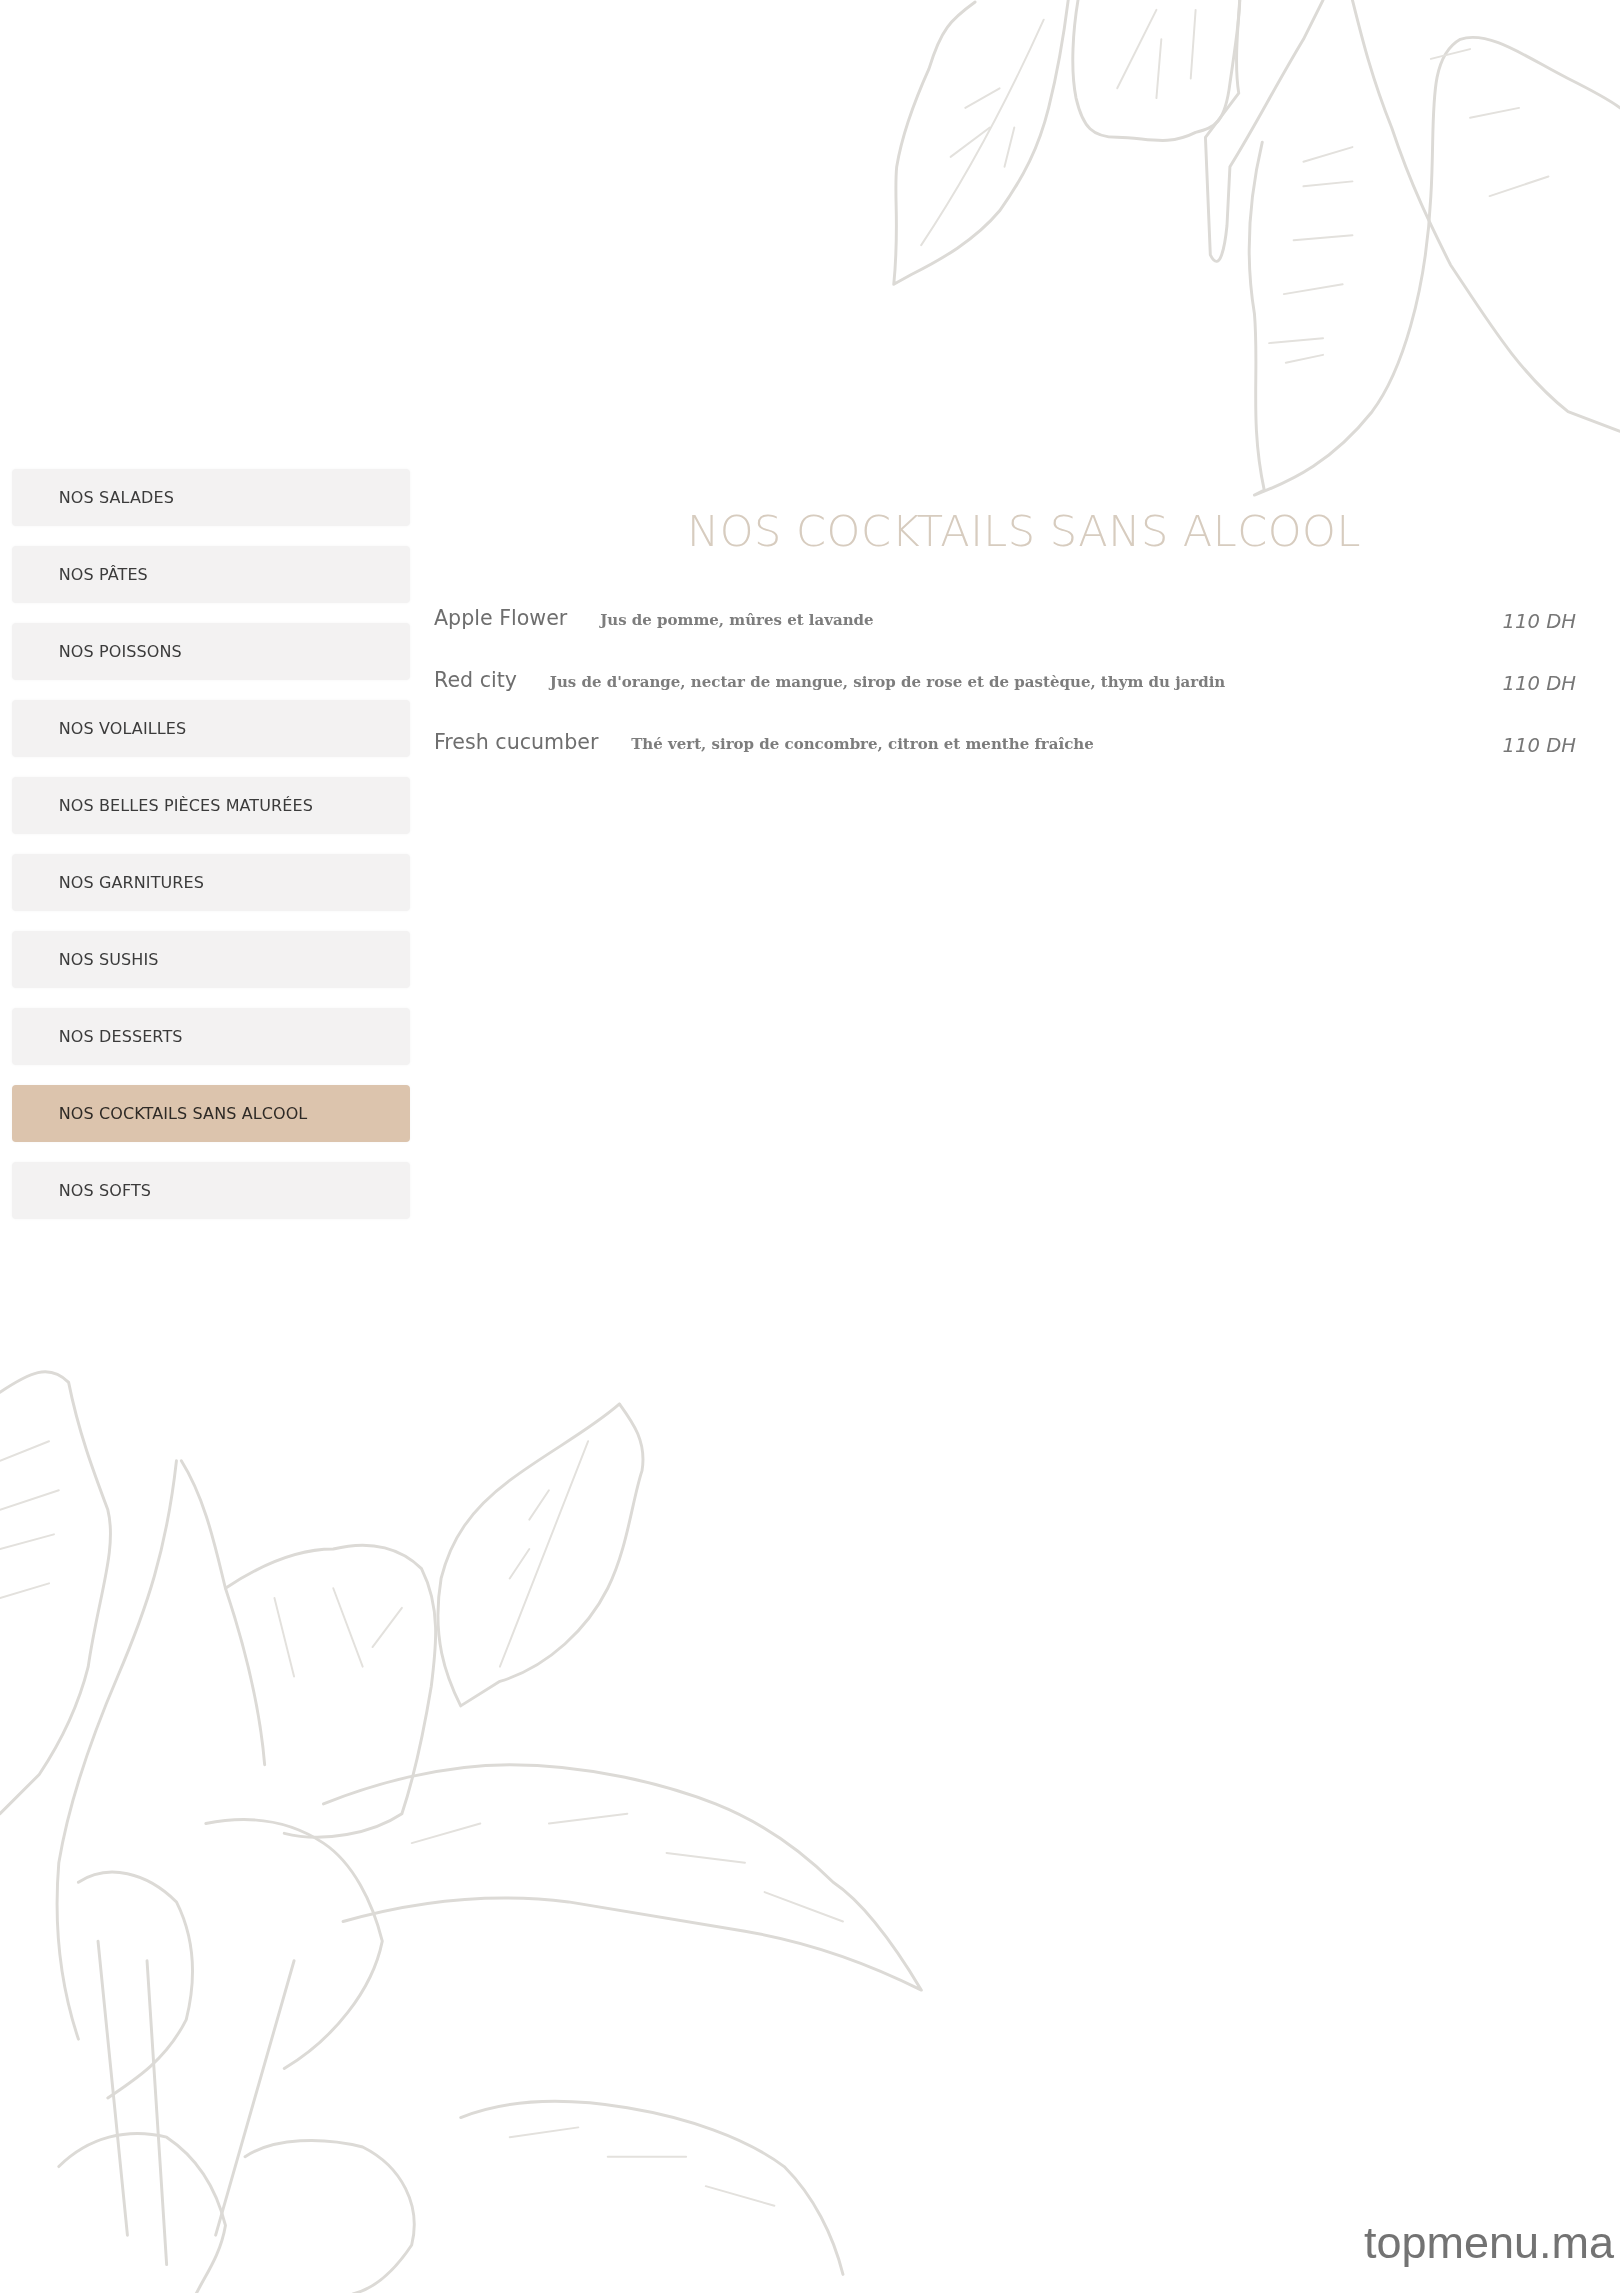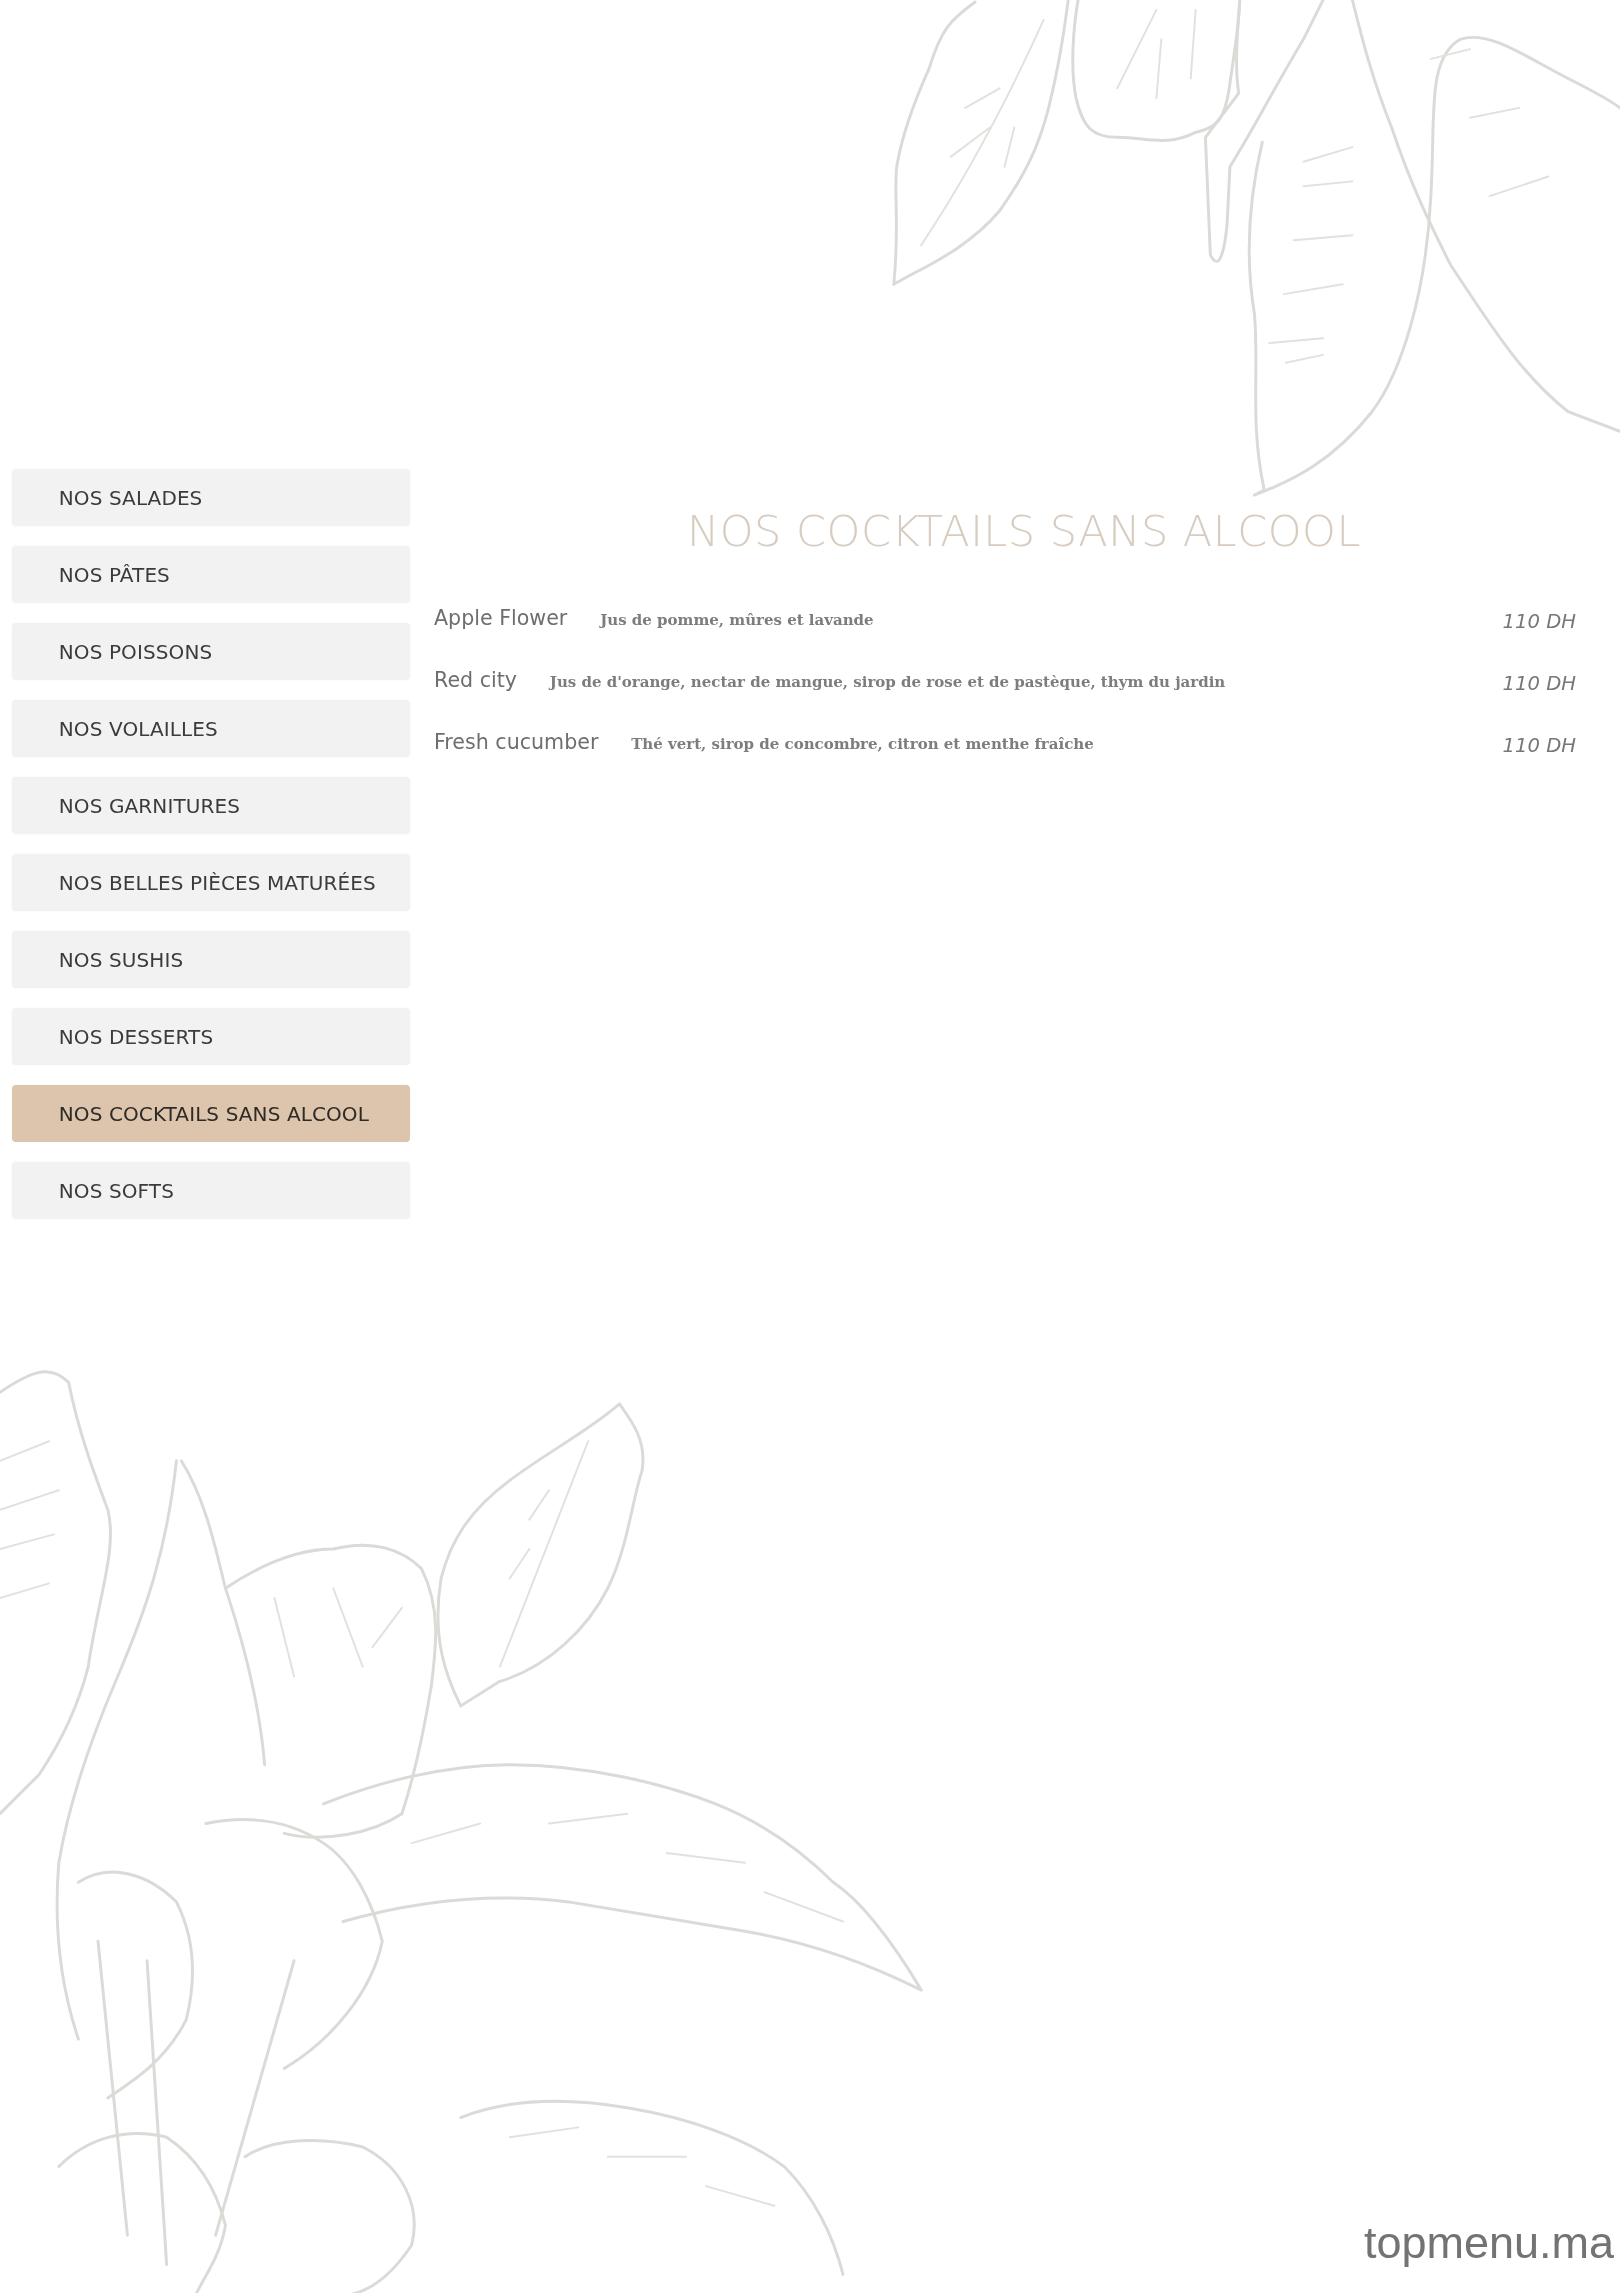--- a/index.html
+++ b/index.html
@@ -10,21 +10,21 @@
   }
   .deco { position: absolute; pointer-events: none; }
   .deco path { fill: none; stroke: #dcdad6; stroke-width: 3; stroke-linecap: round; stroke-linejoin: round; }
   .deco path.thin { stroke-width: 2; stroke: #e3e1dd; }
 
   .sidebar { position: absolute; left: 11.8px; top: 469px; width: 398px; }
   .cat {
     height: 57px; margin-bottom: 20px; border-radius: 3.9px;
     background: #f3f2f2; box-shadow: 0 0 2.9px rgba(0,0,0,0.04);
     display: flex; align-items: center; padding-left: 47px; box-sizing: border-box;
-    color: #3b3b3b; font-size: 20px; letter-spacing: 0.1px; cursor: pointer;
+    color: #3b3b3b; font-size: 16px; letter-spacing: 0.1px; cursor: pointer;
   }
   .cat.active { background: #dcc4ad; color: #2e2a26; }
 
   .title {
     position: absolute; left: 686px; top: 506px; width: 676px; text-align: center;
     font-family: "DejaVu Sans", sans-serif; font-weight: 200;
     font-size: 43px; color: #d7ccbf; letter-spacing: 0.5px; margin: 0;
   }
   .items { position: absolute; left: 434px; top: 606px; width: 1142px; }
   .item { position: relative; height: 62px; display: flex; align-items: baseline; gap: 24px; }
@@ -105,24 +105,24 @@
   <div class="cat">
       <span>NOS PÂTES</span>
     </div>
   <div class="cat">
       <span>NOS POISSONS</span>
     </div>
   <div class="cat">
       <span>NOS VOLAILLES</span>
     </div>
   <div class="cat">
-      <span>NOS GARNITURES</span>
+      <span>NOS BELLES PIÈCES MATURÉES</span>
     </div>
   <div class="cat">
-      <span>NOS BELLES PIÈCES MATURÉES</span>
+      <span>NOS GARNITURES</span>
     </div>
   <div class="cat">
       <span>NOS SUSHIS</span>
     </div>
   <div class="cat">
       <span>NOS DESSERTS</span>
     </div>
   <div class="cat active">
       <span>NOS COCKTAILS SANS ALCOOL</span>
     </div>

